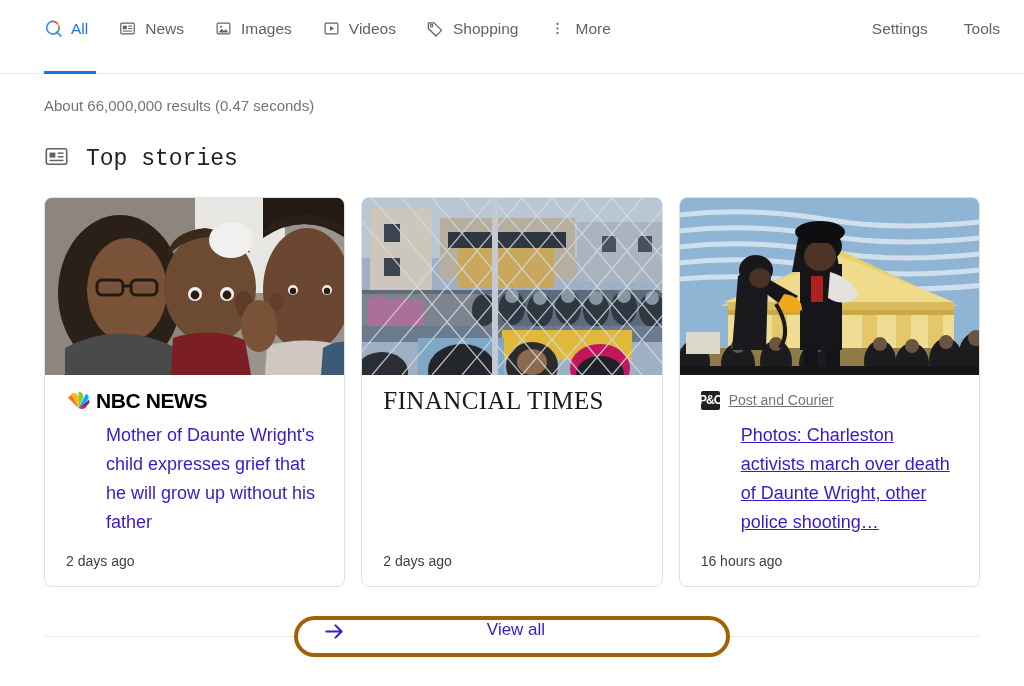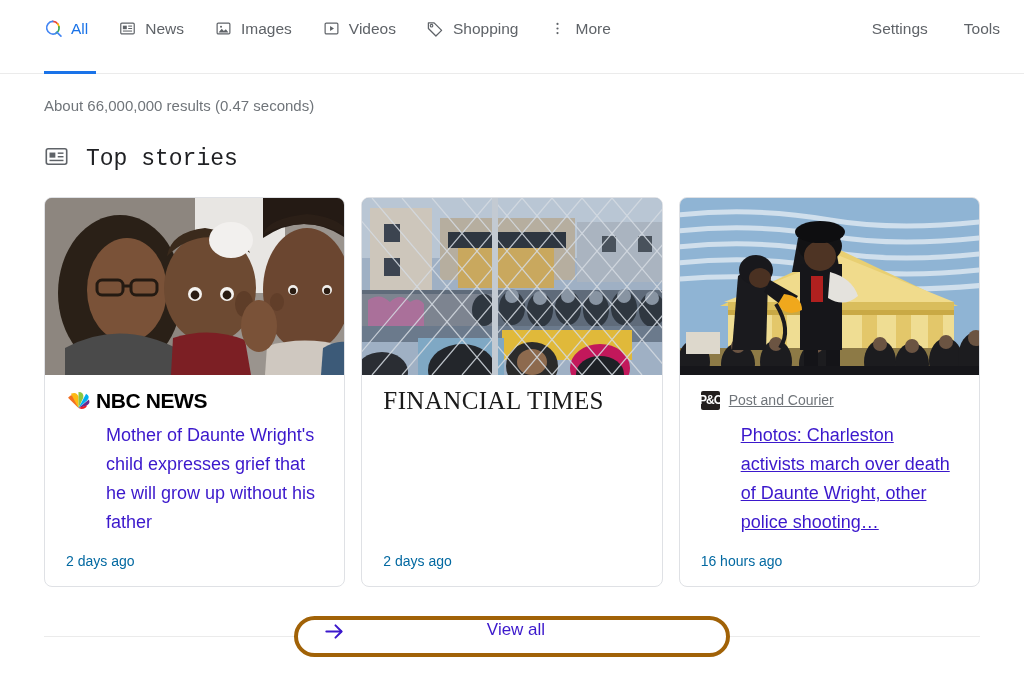--- a/index.html
+++ b/index.html
@@ -127,21 +127,21 @@
     line-height: 29px;
     color: #3b18cc;
     font-weight: 400;
     margin-left: 40px;
   }
   .headline.hovered { text-decoration: underline; }
   .timestamp {
     margin-top: auto;
     padding: 16px 0 17px 0;
     font-size: 14px;
-    color: #0369a1;
+    color: #404040;
   }
 
   
   .ft-logo {
     font-family: "Liberation Serif", serif;
     font-size: 25px;
     letter-spacing: 0.4px;
     color: #1a1a1a;
     line-height: 1;
   }

